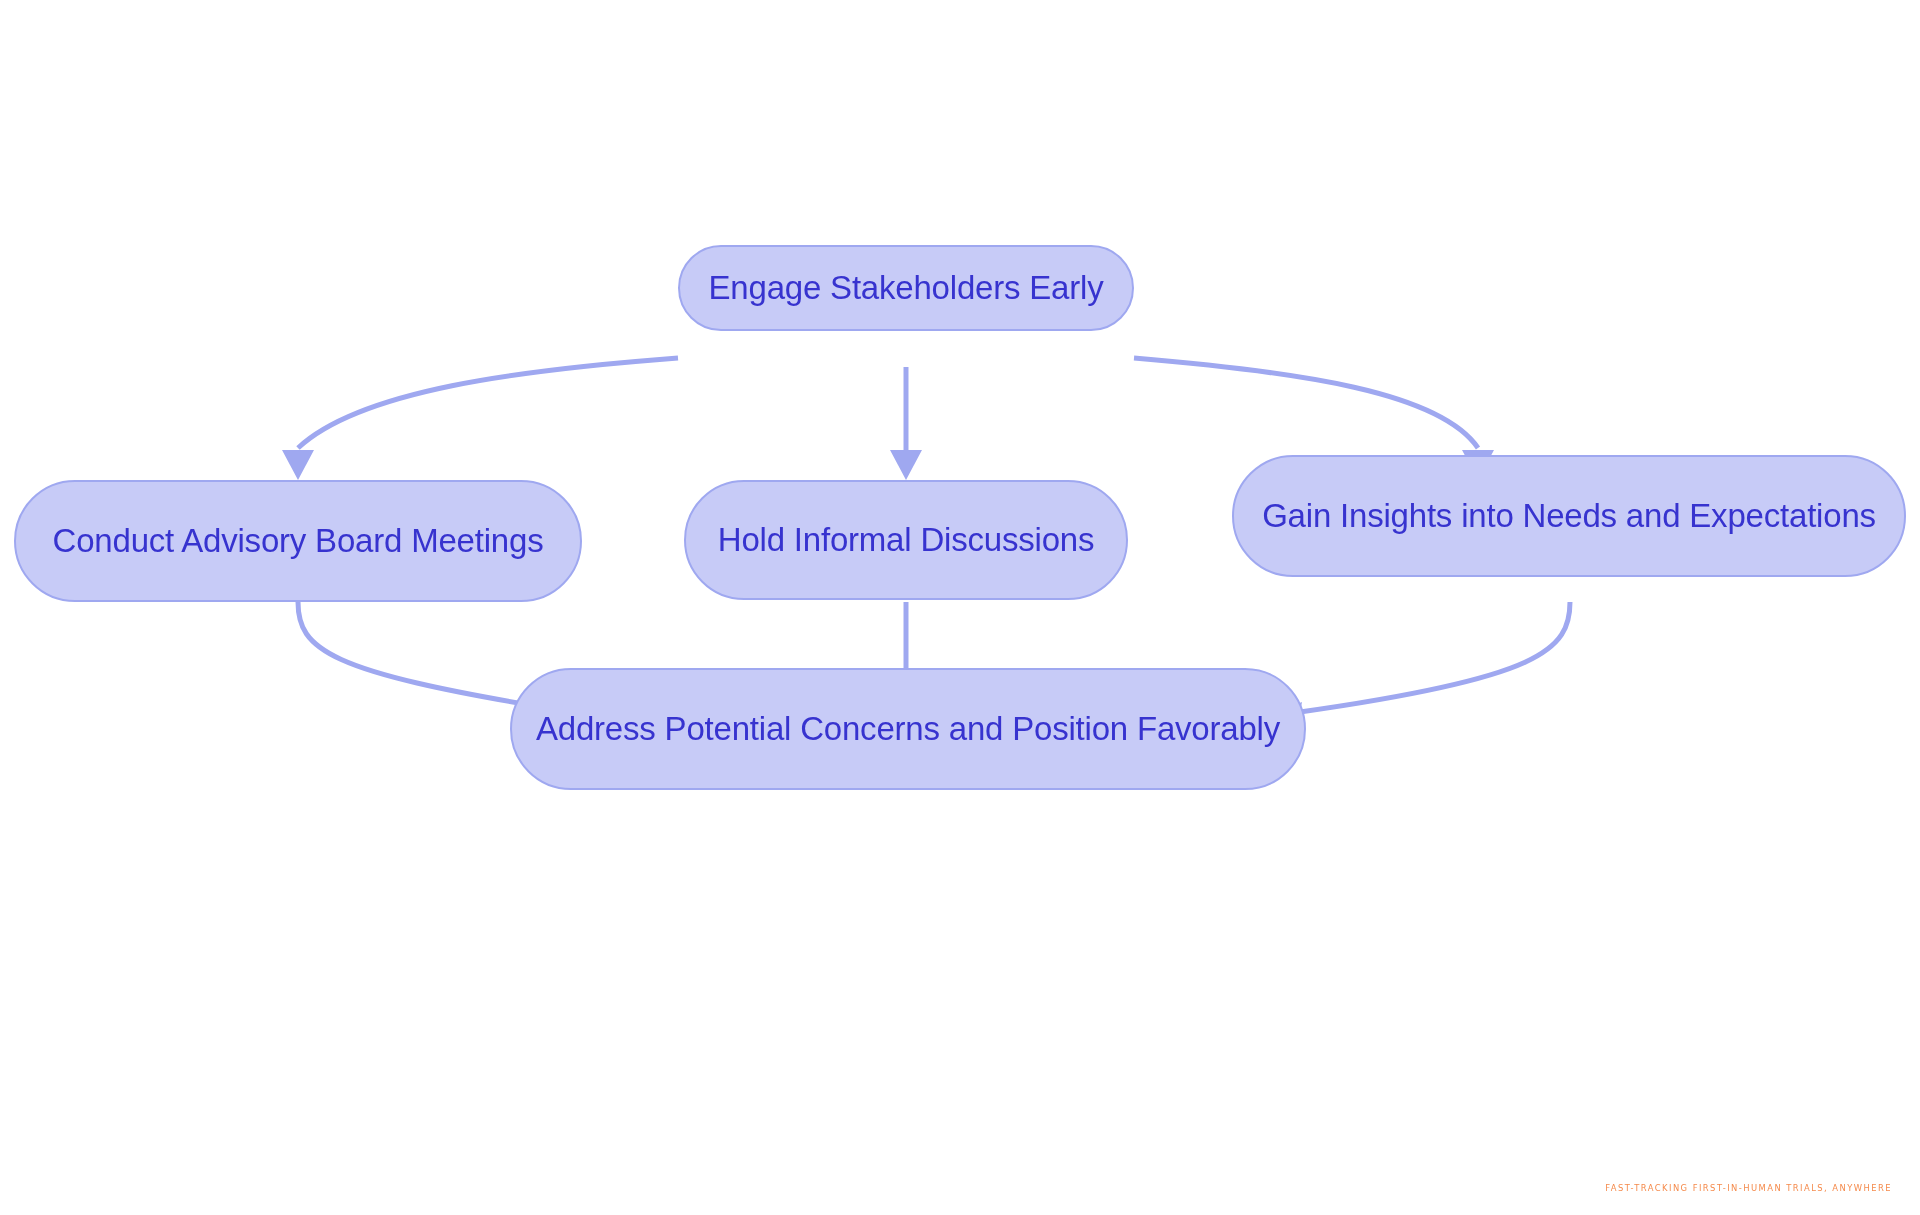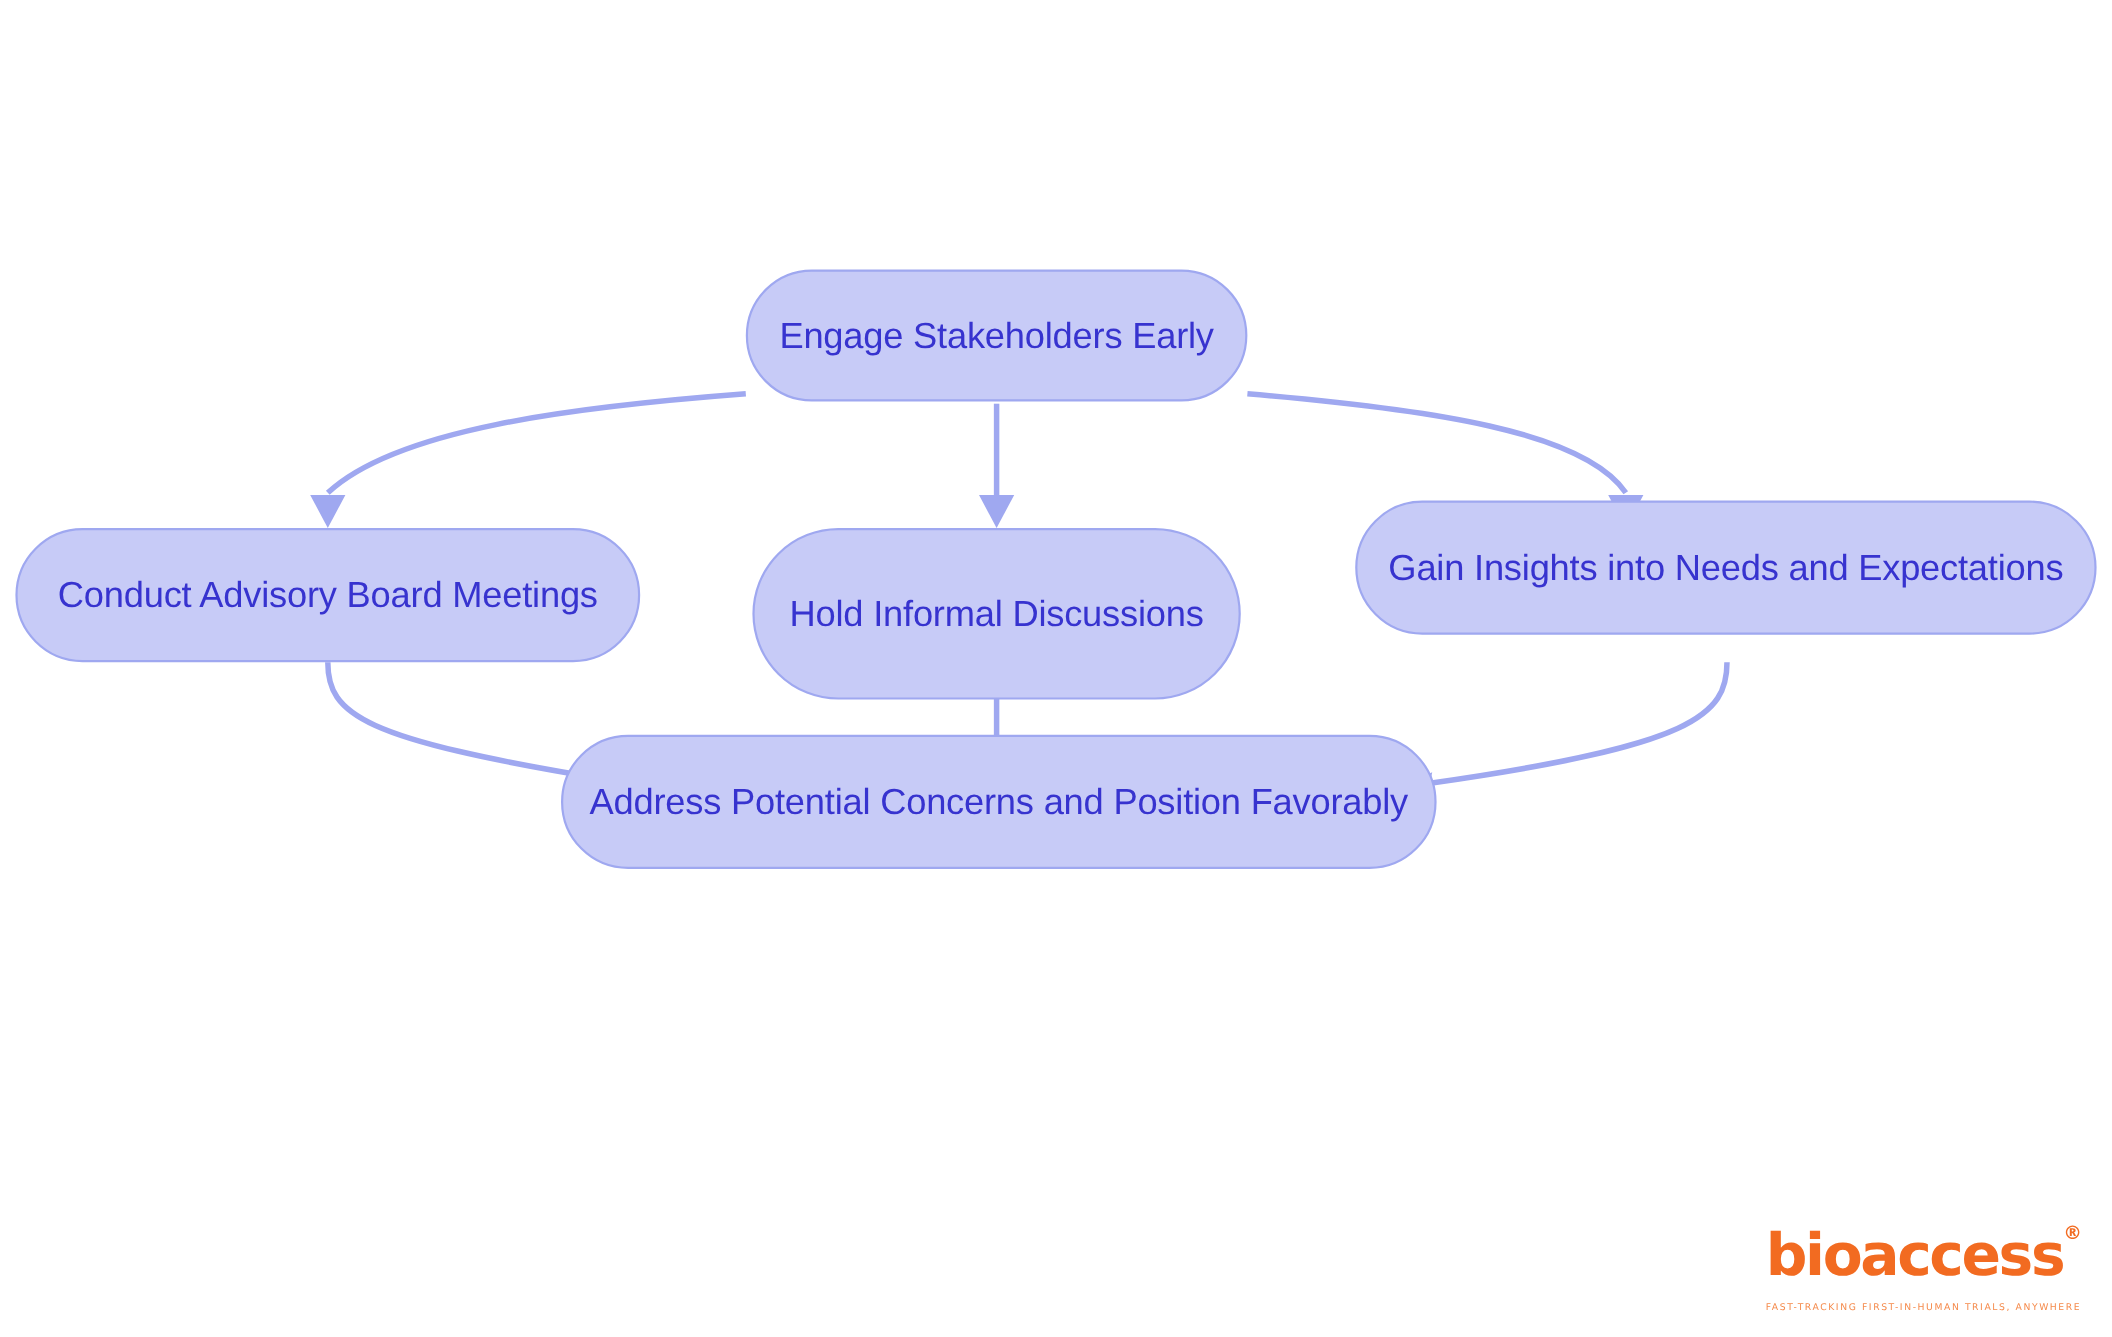--- a/index.html
+++ b/index.html
@@ -45,29 +45,29 @@
     justify-content: center;
     color: #3733cf;
     font-family: "Liberation Sans", sans-serif;
     font-weight: 400;
     letter-spacing: -0.2px;
     white-space: nowrap;
     z-index: 2;
   }
 
   #node-engage {
-    left: 678px;  top: 245px;  width: 456px;  height: 120px;
+    left: 678px;  top: 245px;  width: 456px;  height: 86px;
     font-size: 33px;
   }
   #node-advisory {
     left: 14px;   top: 480px;  width: 568px;  height: 122px;
     font-size: 33px;
   }
   #node-informal {
-    left: 684px;  top: 480px;  width: 444px;  height: 156px;
+    left: 684px;  top: 480px;  width: 444px;  height: 120px;
     font-size: 33px;
   }
   #node-insights {
     left: 1232px; top: 455px;  width: 674px;  height: 122px;
     font-size: 33px;
   }
   #node-address {
     left: 510px;  top: 668px;  width: 796px;  height: 122px;
     font-size: 33px;
   }
@@ -159,17 +159,14 @@
 
 <div class="node" id="node-insights">
   <span>Gain Insights into Needs and Expectations</span>
 </div>
 
 <div class="node" id="node-address">
   <span>Address Potential Concerns and Position Favorably</span>
 </div>
 
 <div id="brand-logo">
-  <div id="brand-wordmark">
-    <span>bioaccess</span><span id="brand-reg">®</span>
-  </div>
   <div id="brand-tagline">FAST-TRACKING FIRST-IN-HUMAN TRIALS, ANYWHERE</div>
 </div>
 
 </body></html>

